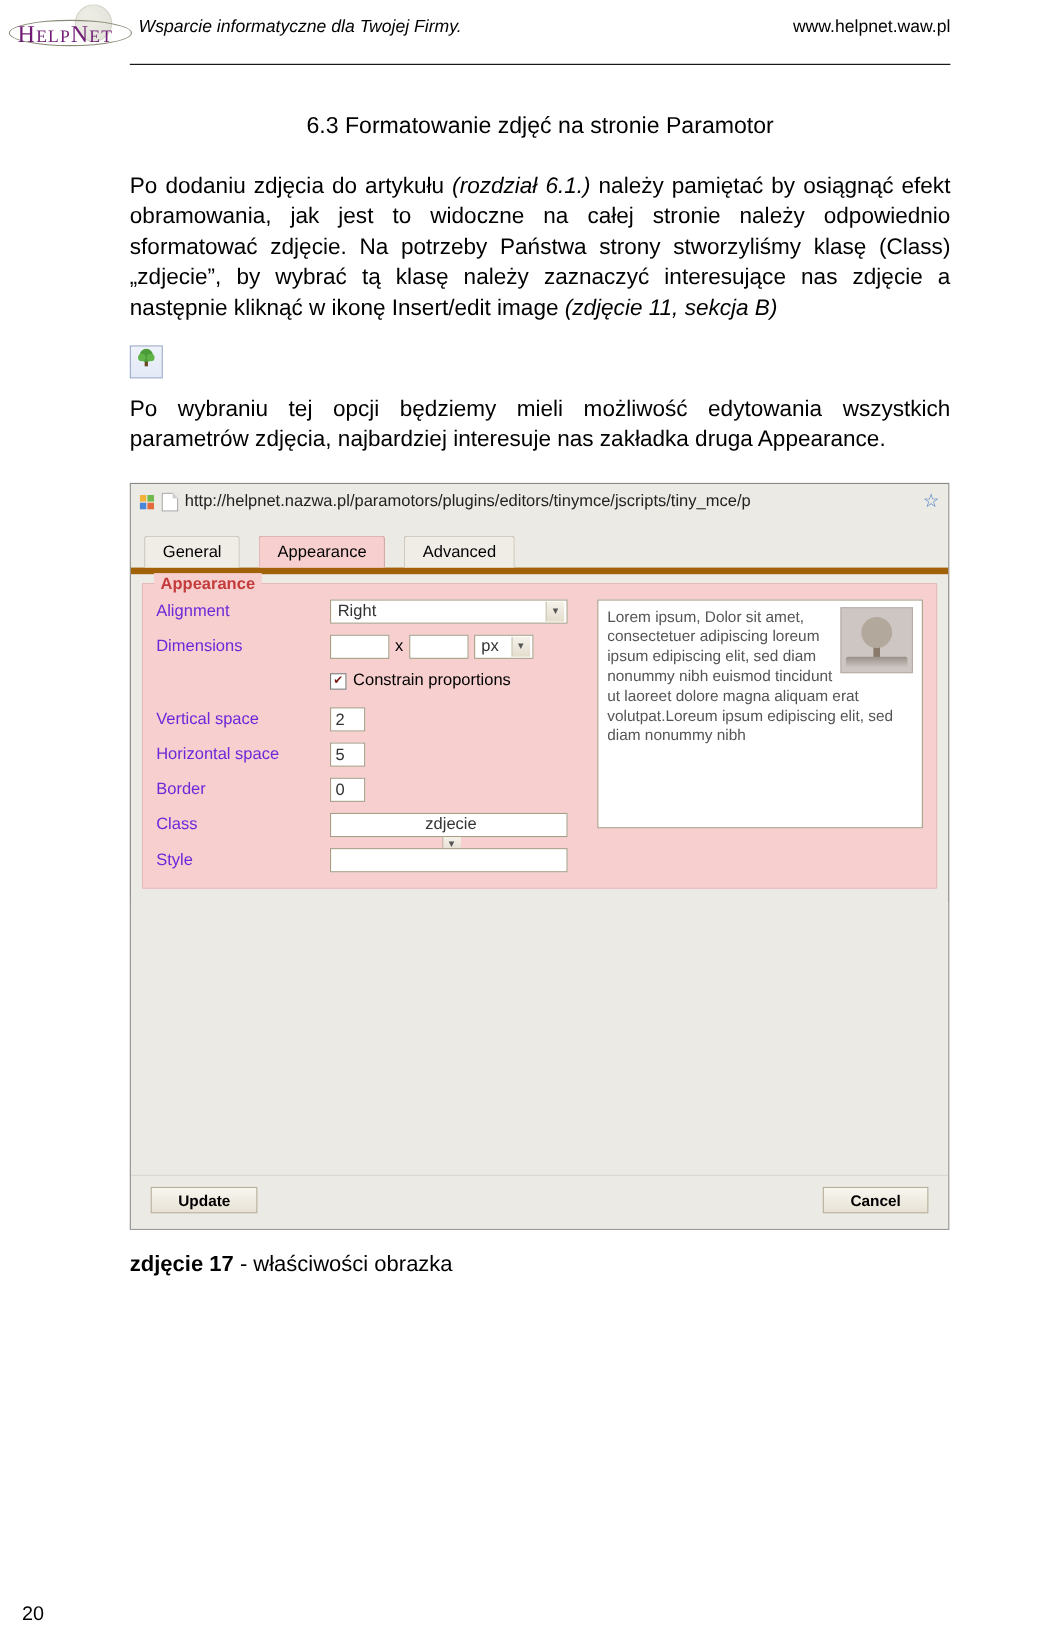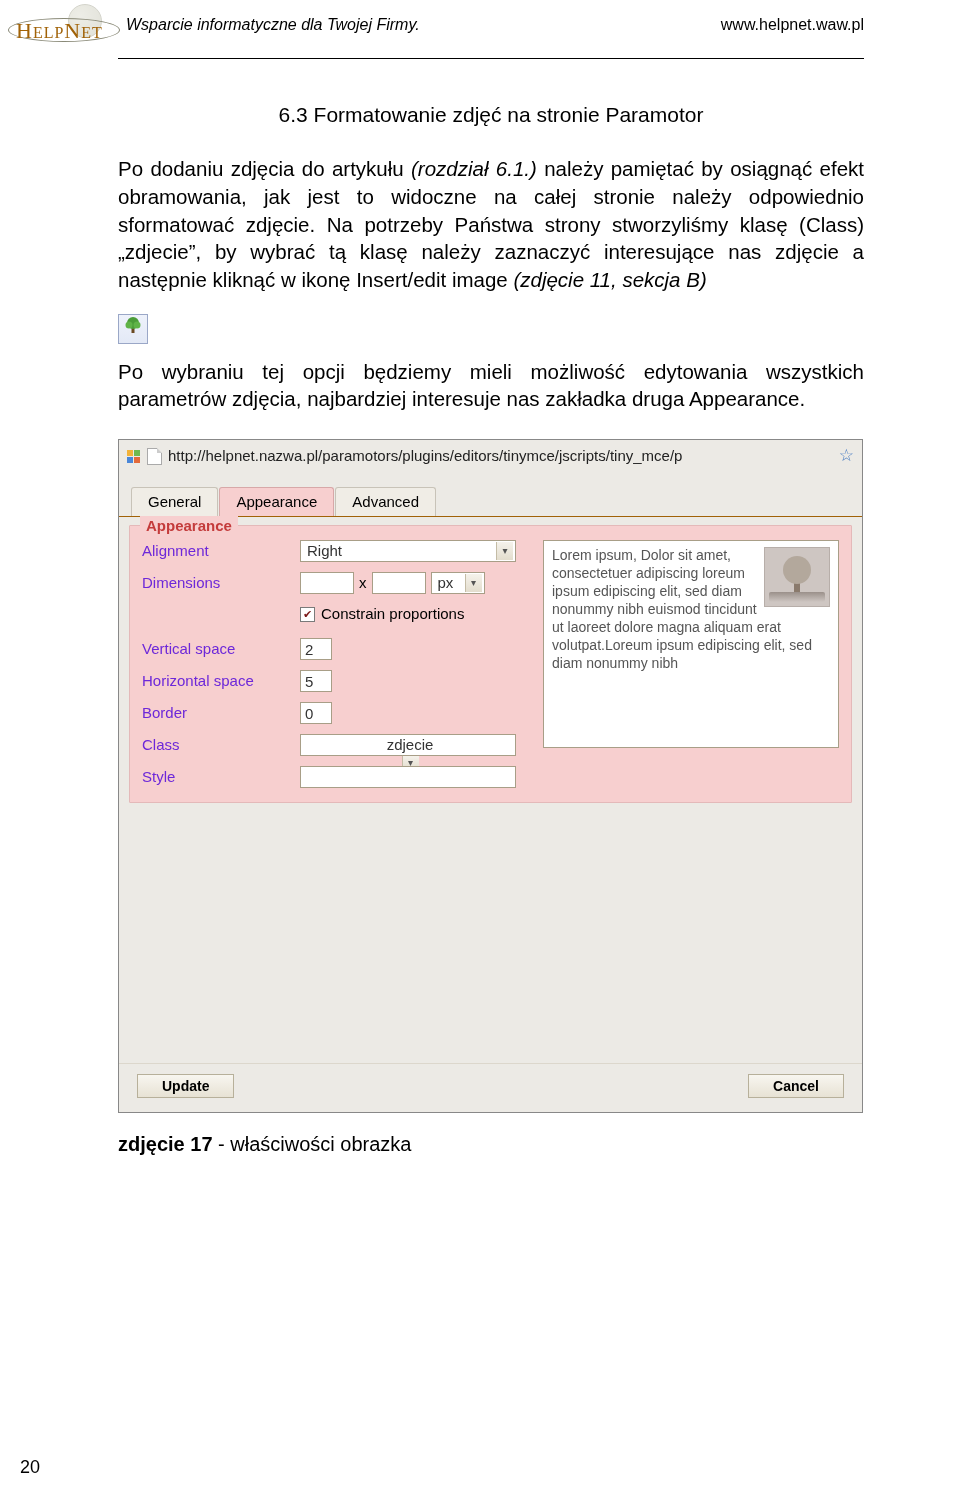--- a/index.html
+++ b/index.html
@@ -1,21 +1,21 @@
 <!DOCTYPE html>
 <html><head>
 <meta charset="utf-8">
 <style>
   * { box-sizing: border-box; margin: 0; padding: 0; }
   html, body { width: 960px; background: #fff; font-family: "Segoe UI", Tahoma, Verdana, sans-serif; color: #000; }
   .page { width: 960px; min-height: 1490px; position: relative; padding: 0; }
   .header-row { display: flex; align-items: flex-start; padding: 6px 96px 2px 8px; }
   .logo-wrap { width: 118px; height: 48px; position: relative; }
   .logo-oval { position: absolute; left: 0; top: 12px; width: 112px; height: 24px; border: 1px solid #8a8a78; border-radius: 50%/50%; }
-  .logo-text { position: absolute; left: 8px; top: 12px; font-family: Georgia, "Times New Roman", serif; font-size: 19px; letter-spacing: 1px; color: #a16207; }
+  .logo-text { position: absolute; left: 8px; top: 12px; font-family: Georgia, "Times New Roman", serif; font-size: 19px; letter-spacing: 1px; color: #701a75; }
   .logo-text .small { font-variant: small-caps; font-size: 16px; }
   .logo-globe { position: absolute; left: 60px; top: -2px; width: 34px; height: 34px; border: 1px solid #b0b0a0; border-radius: 50%; background: radial-gradient(circle at 35% 35%, #e0e0d4, #c9c9b9); opacity: 0.55; }
   .header-mid { flex: 1; font-style: italic; font-size: 16px; padding-top: 10px; }
   .header-right { font-size: 16px; padding-top: 10px; white-space: nowrap; }
   .header-rule { margin: 2px 96px 0 118px; border: none; border-top: 1px solid #000; }
 
   .content { padding: 42px 96px 0 118px; font-size: 20.5px; line-height: 1.35; }
   .content h2 { font-size: 21px; font-weight: normal; margin-bottom: 26px; text-align: center; }
   .content p { margin-bottom: 20px; text-align: justify; }
   .italic { font-style: italic; }
@@ -27,21 +27,21 @@
   .dialog { margin: 26px 0 0 0; width: 745px; border: 1px solid #888; background: #eceae5; font-family: Tahoma, Verdana, sans-serif; font-size: 15px; color: #000; position: relative; }
   .titlebar { background: linear-gradient(#6a6a6a,#3e3e3e); color: #fff; font-weight: bold; padding: 4px 8px; display: flex; justify-content: space-between; align-items: center; font-size: 15px; }
   .titlebar .close { background: #eceae5; color: #333; width: 20px; height: 18px; border: 1px solid #888; display: flex; align-items: center; justify-content: center; font-size: 13px; font-weight: bold; border-radius: 2px; cursor: default; }
   .addr-row { display: flex; align-items: center; gap: 6px; padding: 5px 8px; background: #eceae5; }
   .addr-icon { width: 14px; height: 14px; }
   .addr-page { width: 15px; height: 17px; border: 1px solid #aaa; background: #fff; position: relative; }
   .addr-page::after { content:""; position:absolute; right:-1px; top:-1px; border-top:5px solid #eceae5; border-left:5px solid #ccc; }
   .addr-text { flex: 1; font-size: 15px; color: #222; white-space: nowrap; overflow: hidden; }
   .star { color: #4a7ec4; font-size: 17px; }
 
-  .tabs-row { display: flex; gap: 1px; padding: 14px 10px 0 12px; background: #eceae5; border-bottom: 1px solid #a16207; align-items: center; }
+  .tabs-row { display: flex; gap: 17px; padding: 14px 10px 0 12px; background: #eceae5; border-bottom: 6px solid #a16207; align-items: center; }
   .tab { background: #f0ede6; border: 1px solid #c8c3b8; border-bottom: none; padding: 4px 16px; font-size: 15px; cursor: default; border-radius: 3px 3px 0 0; }
   .tab.active { background: #f7cfcf; border-color: #d7a8a8; }
 
   .panel-outer { padding: 8px 10px 12px 10px; }
   .fieldset { border: 1px solid #e4b9b9; border-radius: 1px; position: relative; padding: 14px 12px 14px 12px; background: #f7cfcf; }
   .fieldset .legend { position: absolute; top: -10px; left: 10px; background: #f7cfcf; padding: 0 6px; color: #c43b3b; font-weight: bold; font-size: 15px; }
   .field-grid { display: flex; }
   .left-col { flex: 1; }
   .frow { display: flex; align-items: center; margin-bottom: 10px; }
   .flabel { width: 158px; color: #6d28d9; font-size: 15px; }

